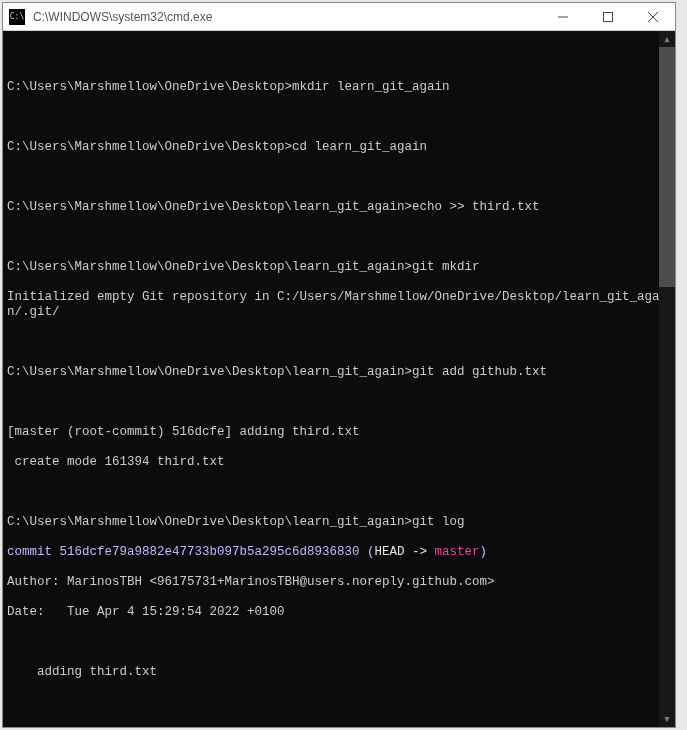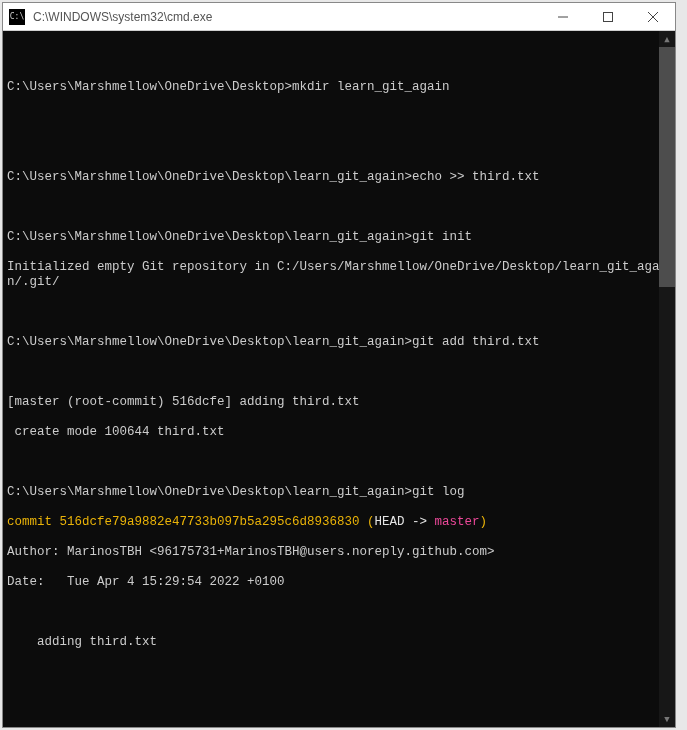--- a/index.html
+++ b/index.html
@@ -84,21 +84,21 @@
       width: 16px;
       height: 16px;
       background: #171717;
       color: #777;
       font-size: 9px;
       display: flex;
       align-items: center;
       justify-content: center;
     }
     .line { display: block; }
-    .yellow { color: #eab308; font-family: Liberation Mono, monospace; }
+    .yellow { color: #c4b5fd; font-family: Liberation Mono, monospace; }
     .cyan { color: #e5e5e5; }
     .green { color: #ec4899; }
     .blank { height: 15px; }
   </style>
 </head>
 <body>
 
 <div class="window">
   <div class="titlebar">
     <div class="titlebar-icon">C:\</div>
@@ -121,30 +121,31 @@
           </svg>
       </div>
     </div>
   </div>
 
   <div class="terminal-body">
     <div class="terminal-content">
 <div class="blank"></div>
 <span class="line"><span>C:\Users\Marshmellow\OneDrive\Desktop&gt;</span><span>mkdir learn_git_again</span></span>
 <div class="blank"></div>
+<span class="line"><span>C:\Users\Marshmellow\OneDrive\Desktop&gt;</span><span>cd learn_git_again</span></span>
 <div class="blank"></div>
 <span class="line"><span>C:\Users\Marshmellow\OneDrive\Desktop\learn_git_again&gt;</span><span>echo &gt;&gt; third.txt</span></span>
 <div class="blank"></div>
-<span class="line"><span>C:\Users\Marshmellow\OneDrive\Desktop\learn_git_again&gt;</span><span>git init</span></span>
+<span class="line"><span>C:\Users\Marshmellow\OneDrive\Desktop\learn_git_again&gt;</span><span>git mkdir</span></span>
 <span class="line">Initialized empty Git repository in C:/Users/Marshmellow/OneDrive/Desktop/learn_git_again/.git/</span>
 <div class="blank"></div>
-<span class="line"><span>C:\Users\Marshmellow\OneDrive\Desktop\learn_git_again&gt;</span><span>git add third.txt</span></span>
+<span class="line"><span>C:\Users\Marshmellow\OneDrive\Desktop\learn_git_again&gt;</span><span>git add github.txt</span></span>
 <div class="blank"></div>
 <span class="line">[master (root-commit) 516dcfe] adding third.txt</span>
-<span class="line"> create mode 100644 third.txt</span>
+<span class="line"> create mode 161394 third.txt</span>
 <div class="blank"></div>
 <span class="line"><span>C:\Users\Marshmellow\OneDrive\Desktop\learn_git_again&gt;</span><span>git log</span></span>
 <span class="line"><span class="yellow">commit 516dcfe79a9882e47733b097b5a295c6d8936830</span><span class="yellow"> (</span><span class="cyan">HEAD -&gt; </span><span class="green">master</span><span class="yellow">)</span></span>
 <span class="line">Author: MarinosTBH &lt;96175731+MarinosTBH@users.noreply.github.com&gt;</span>
 <span class="line">Date:   Tue Apr 4 15:29:54 2022 +0100</span>
 <div class="blank"></div>
 <span class="line">    adding third.txt</span>
 
 
 

